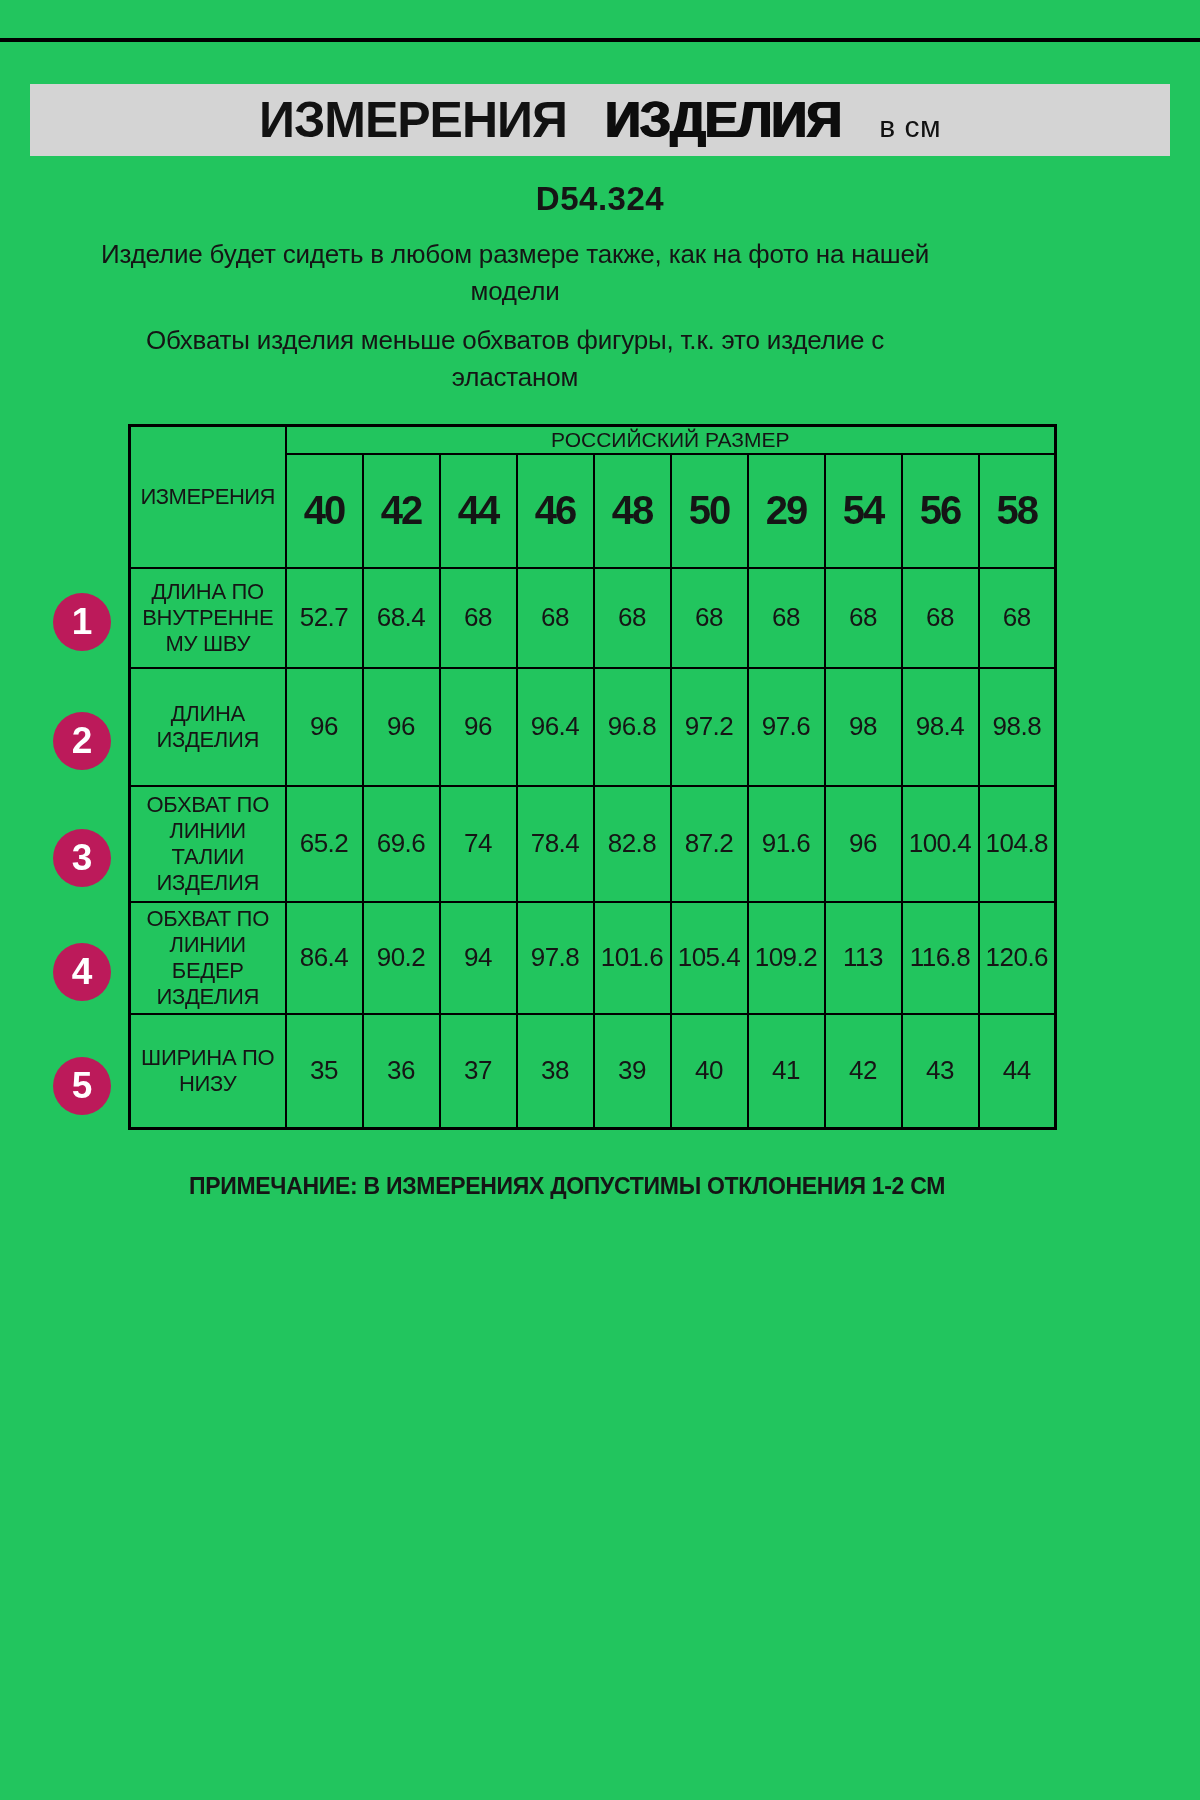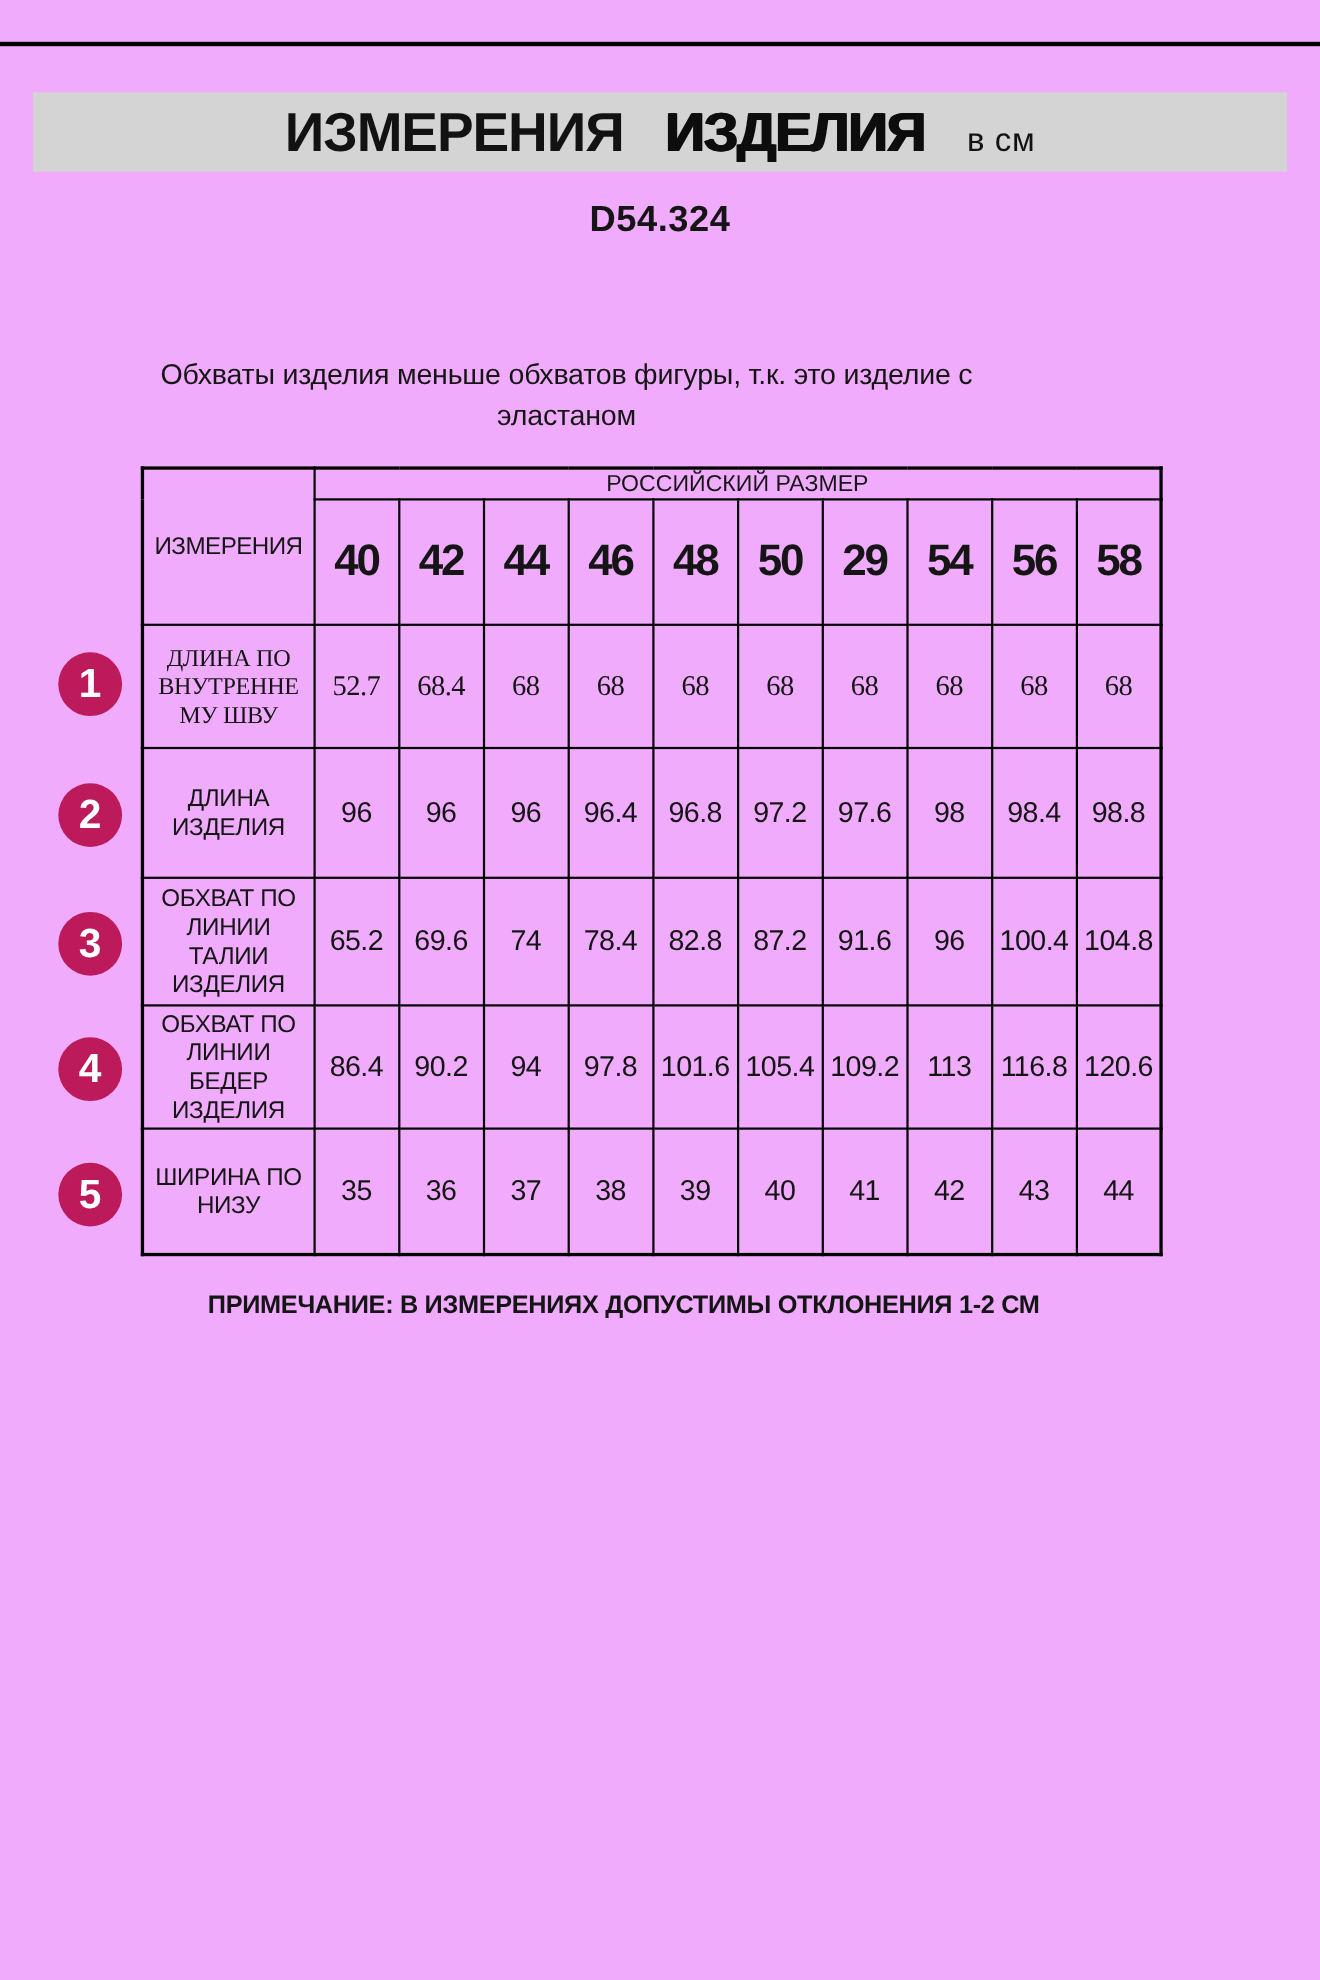--- a/index.html
+++ b/index.html
@@ -1,21 +1,21 @@
 <!DOCTYPE html>
 <html><head>
 <meta charset="utf-8">
 <style>
   * { margin: 0; padding: 0; box-sizing: border-box; }
   html, body { background: #ffffff; }
   .page {
     position: relative;
     width: 1200px;
     height: 1800px;
-    background: #f0abfc;
+    background: #22c55e;
     font-family: "Liberation Sans", sans-serif;
     color: #151515;
     overflow: hidden;
   }
   .top-rule {
     position: absolute;
     left: 0; top: 38px;
     width: 1200px; height: 4px;
     background: #000;
   }
@@ -70,21 +70,21 @@
   .size-table td {
     border: 2px solid #000;
     text-align: center;
     vertical-align: middle;
     overflow: hidden;
   }
   .col-label { width: 156px; }
   .col-size { width: 77px; }
   .r-group { height: 28px; }
   .r-sizes { height: 114px; }
-  .r-d1 { height: 112px; font-family: Liberation Serif, serif; }
+  .r-d1 { height: 100px; }
   .r-d2 { height: 118px; }
   .r-d3 { height: 116px; }
   .r-d4 { height: 112px; }
   .r-d5 { height: 115px; }
   .cell-corner { font-size: 22px; letter-spacing: -0.5px; }
   .cell-group { font-size: 21px; letter-spacing: 0; }
   .cell-size { font-size: 40px; font-weight: 800; letter-spacing: -2px; }
   .cell-label {
     font-size: 22px; line-height: 26px;
     letter-spacing: -0.3px; white-space: pre-line;
@@ -124,20 +124,22 @@
   <div class="top-rule"></div>
 
   <div class="title-bar">
     <span class="title-main">ИЗМЕРЕНИЯ</span>
     <span class="title-product">ИЗДЕЛИЯ</span>
     <span class="title-unit">в см</span>
   </div>
 
   <div class="model-code">D54.324</div>
 
+  <p class="para para-fit">Изделие будет сидеть в любом размере также, как на фото на нашей
+модели</p>
   <p class="para para-elastane">Обхваты изделия меньше обхватов фигуры, т.к. это изделие с
 эластаном</p>
 
   <table class="size-table">
     <colgroup>
       <col class="col-label">
       <col class="col-size">
         <col class="col-size">
         <col class="col-size">
         <col class="col-size">

